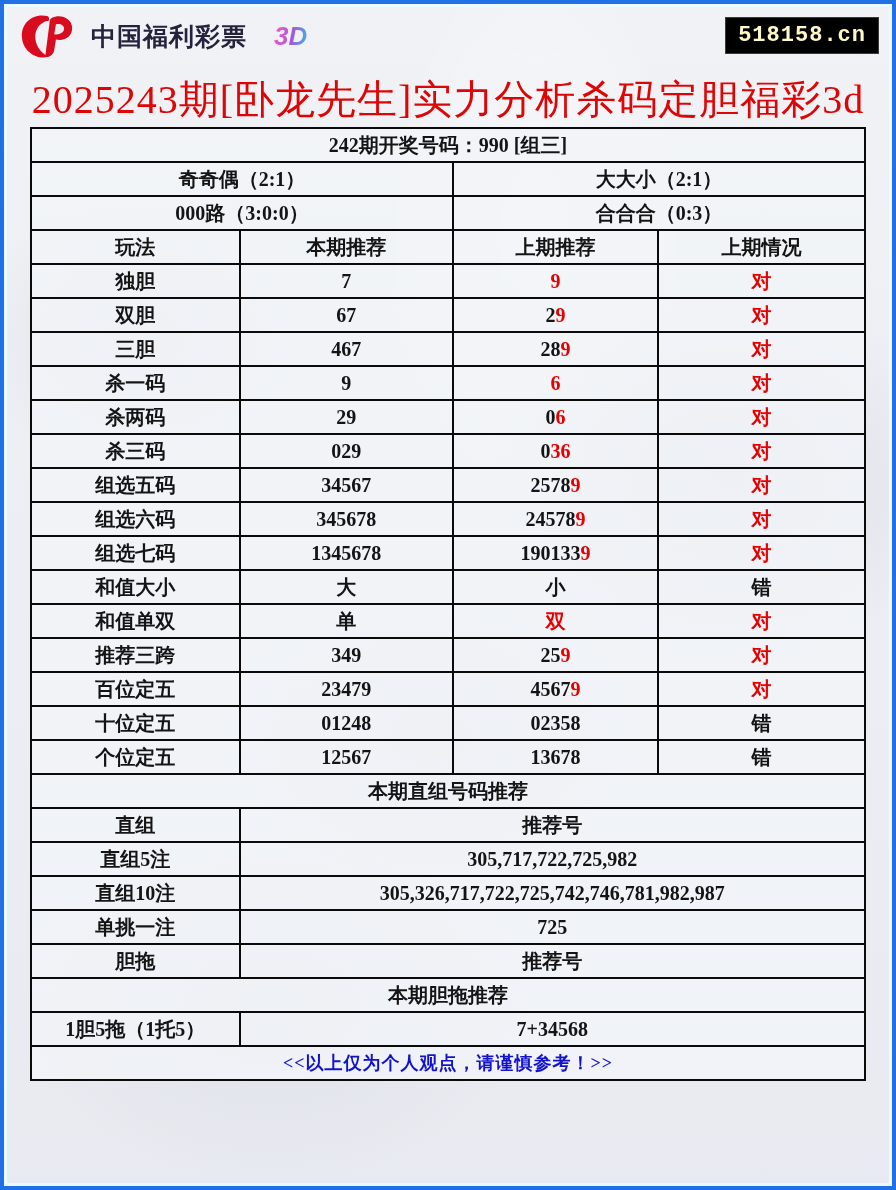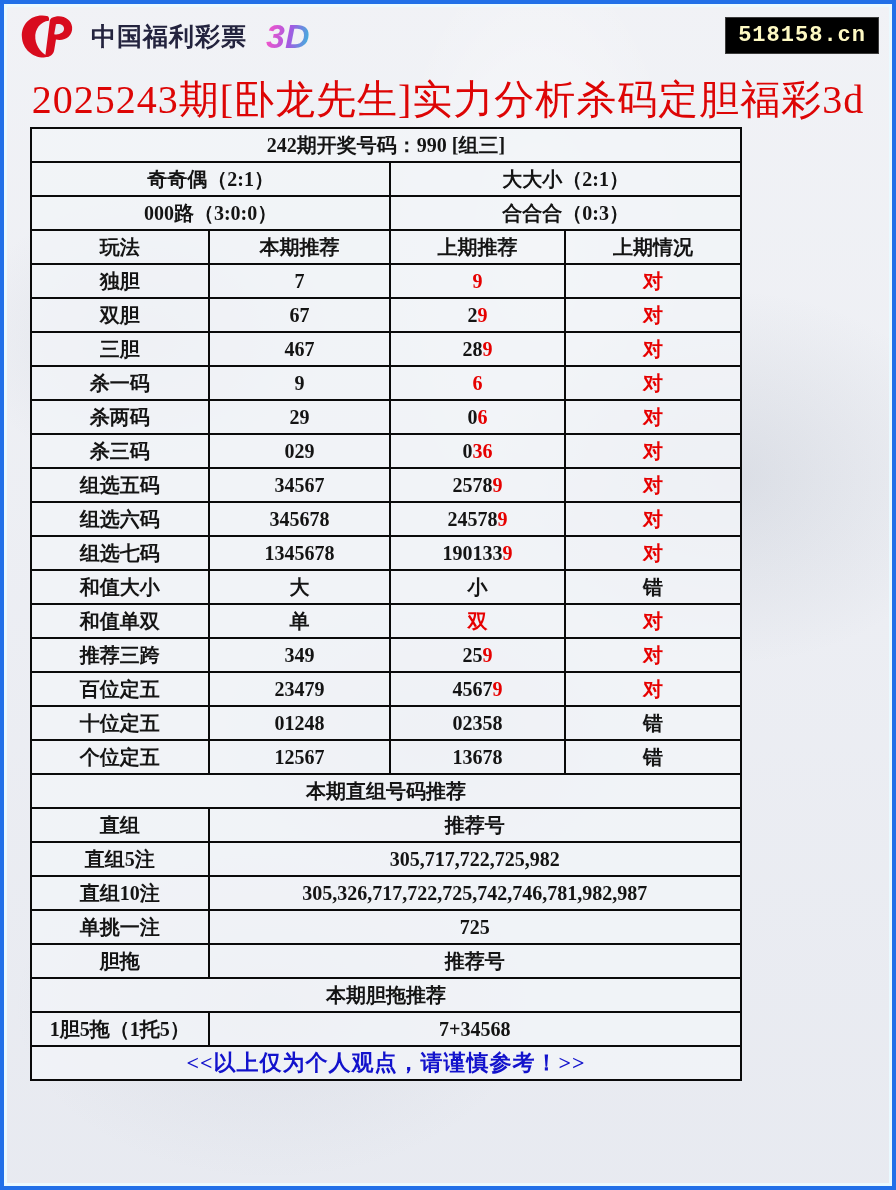--- a/index.html
+++ b/index.html
@@ -32,48 +32,48 @@
       linear-gradient(180deg, rgba(255,255,255,.35), rgba(226,230,238,.2));
   }
   .content{position:relative;z-index:1;width:100%;height:100%;}
 
   
   .logo{position:absolute;top:10px;left:18px;display:flex;align-items:center;gap:15px;}
   .logo-icon{width:58px;height:52px;flex:0 0 auto;}
   .brand-text{font-family:"Liberation Sans","DejaVu Sans",sans-serif;font-weight:bold;
     font-size:25px;color:#23233e;letter-spacing:1px;}
   .brand-3d{font-family:"Liberation Sans","DejaVu Sans",sans-serif;font-weight:bold;font-style:italic;
-    font-size:34px;margin-left:4px;
+    font-size:26px;margin-left:12px;
     background:linear-gradient(100deg,#ef55cb 10%,#a25ae2 55%,#3fb2dd 95%);
     -webkit-background-clip:text;background-clip:text;color:transparent;}
   .site-badge{
     position:absolute;top:17px;right:17px;
     background:#000;color:#fef9c3;border:1px solid #3c3c3c;
     font-family:"Liberation Mono","DejaVu Sans Mono",monospace;
     font-weight:bold;font-size:22px;line-height:1;padding:7px 12px 6px;letter-spacing:1px;
   }
   .page-title{
     position:absolute;top:72px;left:0;width:100%;text-align:center;
     color:var(--title-red);font-weight:normal;font-size:40px;letter-spacing:1px;white-space:nowrap;
   }
 
   
   table.t{
-    position:absolute;top:127px;left:30px;width:712px;
+    position:absolute;top:127px;left:30px;width:836px;
     border-collapse:collapse;table-layout:fixed;padding-left:10px;
   }
   .t td{
     border:2px solid var(--border);
     height:34px;padding:0 6px;text-align:center;vertical-align:middle;
     font-weight:bold;font-size:20px;color:var(--ink);
     background:var(--cell-bg);
     overflow:hidden;white-space:nowrap;
   }
   .t .red, .t td[data-state="hit"]{color:var(--red);}
-  .t td.disclaimer{color:var(--link-blue);font-size:22px;letter-spacing:1px;}
+  .t td.disclaimer{color:var(--link-blue);font-size:18px;letter-spacing:1px;}
 </style>
 </head>
 <body>
 
 <div class="page">
   <div class="content">
 
     <div class="logo">
       <svg class="logo-icon" viewBox="0 0 64 58" aria-hidden="true">
         <path fill="#d80c1e" d="M33 7 C16 3 3 15 4 30 C5 46 20 56 35 52 C26 49 20 41 19 32 C18 21 25 13 34 12 C35 10 34 8 33 7 Z"></path>

